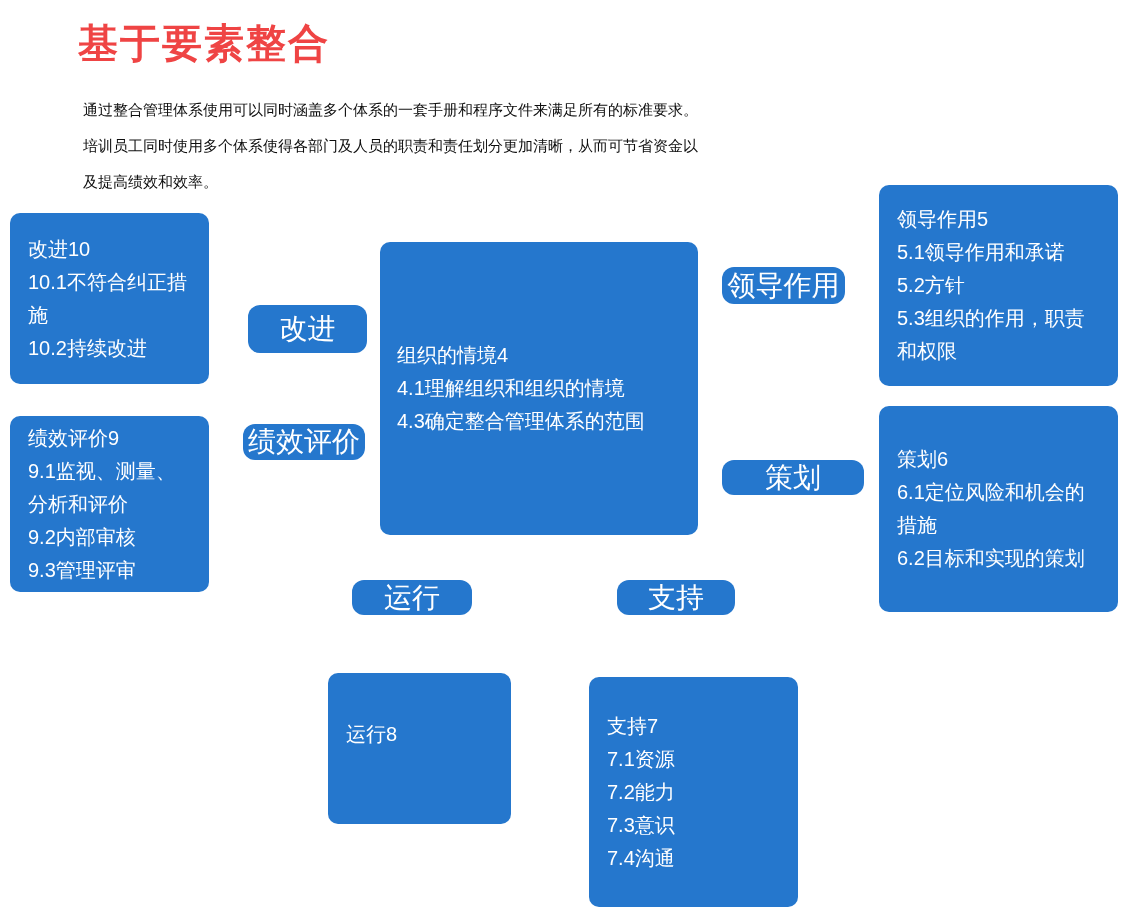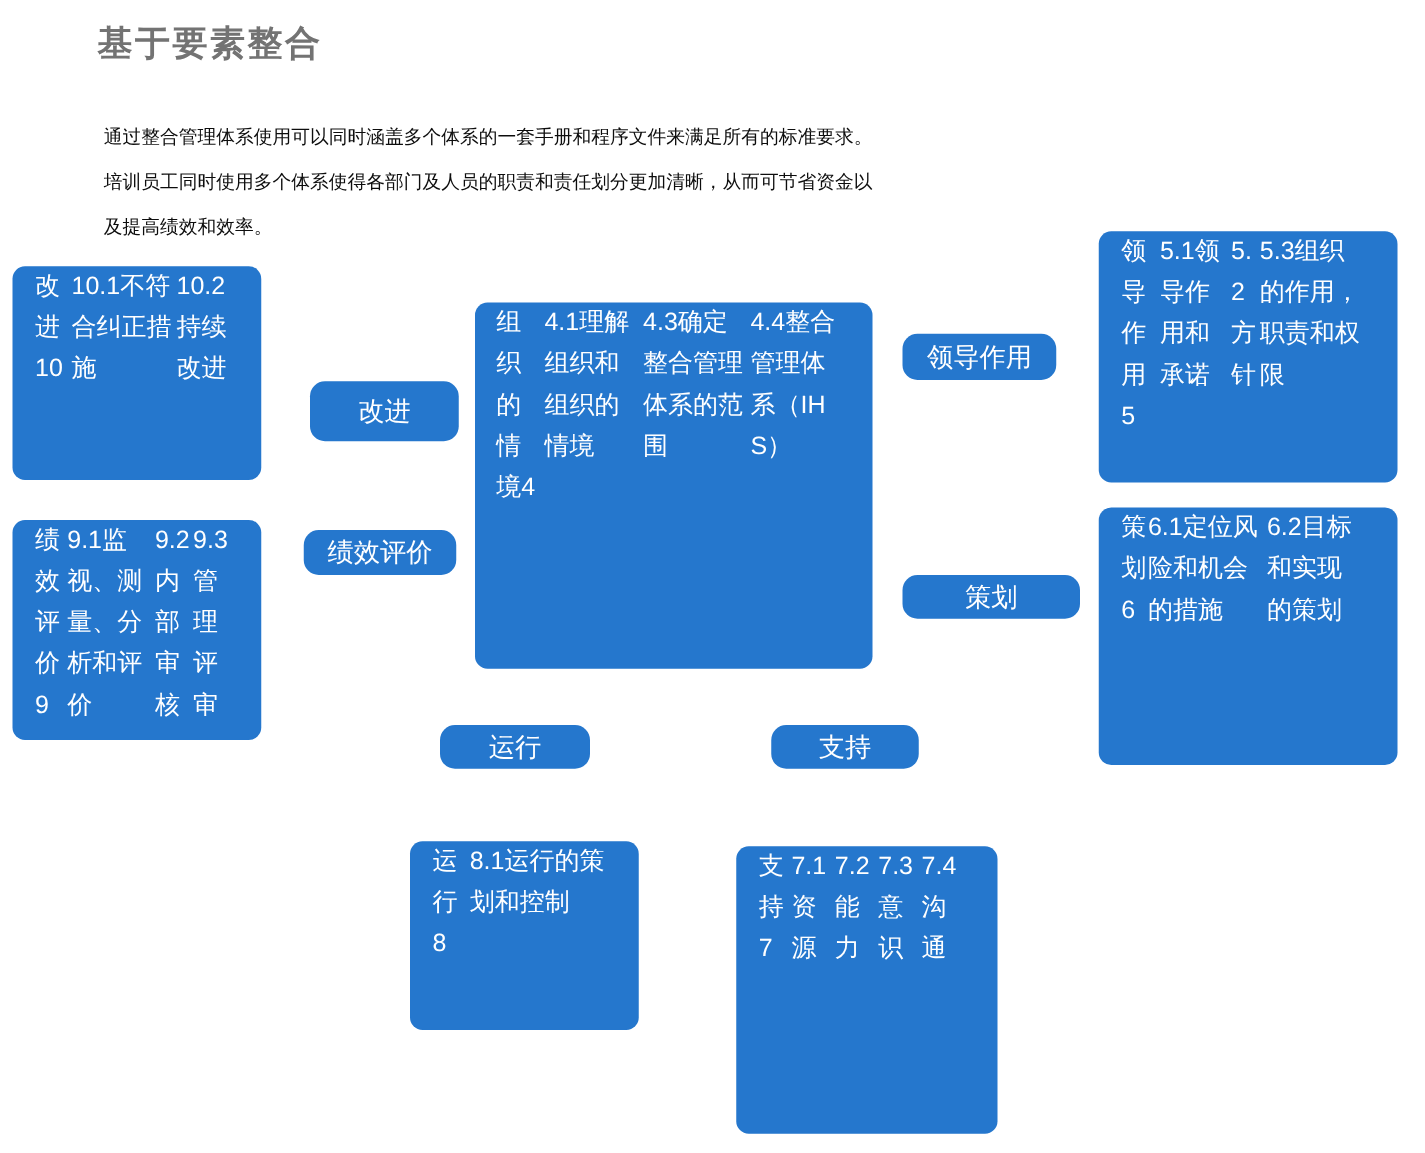--- a/index.html
+++ b/index.html
@@ -16,24 +16,24 @@
   #stage {
     position: relative;
     width: 1140px;
     height: 922px;
     background: #ffffff;
   }
   .page-title {
     position: absolute;
     left: 78px;
     top: 16px;
-    font-size: 28px;
+    font-size: 40px;
     font-weight: 700;
     letter-spacing: 2px;
-    color: #737373;
+    color: #ef4444;
     white-space: nowrap;
   }
   .intro {
     position: absolute;
     left: 83px;
     top: 92px;
     width: 1010px;
     font-size: 15px;
     line-height: 36px;
     color: #0d0d0d;
@@ -43,33 +43,33 @@
   }
   .node {
     position: absolute;
     box-sizing: border-box;
     background: #2577cd;
     color: #ffffff;
     border-radius: 10px;
     font-size: 20px;
     line-height: 33px;
     display: flex;
-    flex-direction: row;
+    flex-direction: column;
     justify-content: center;
   }
   .node .line {
     word-break: break-all;
   }
   .pill {
     position: absolute;
     box-sizing: border-box;
     background: #2577cd;
     color: #ffffff;
     border-radius: 12px;
-    font-size: 21px;
+    font-size: 28px;
     display: flex;
     align-items: center;
     justify-content: center;
     white-space: nowrap;
   }
 </style>
 </head>
 <body>
 
 <div id="stage">
@@ -92,39 +92,37 @@
     <div class="line">绩效评价9</div>
     <div class="line">9.1监视、测量、分析和评价</div>
     <div class="line">9.2内部审核</div>
     <div class="line">9.3管理评审</div>
   </div>
 
   <div class="node" style="left:380px; top:242px; width:318px; height:293px; padding:0 21px 0 17px;">
     <div class="line">组织的情境4</div>
     <div class="line">4.1理解组织和组织的情境</div>
     <div class="line">4.3确定整合管理体系的范围</div>
-    <div class="line">4.4整合管理体系（IHS）</div>
   </div>
 
   <div class="node" style="left:879px; top:185px; width:239px; height:201px; padding:0 26px 0 18px;">
     <div class="line">领导作用5</div>
     <div class="line">5.1领导作用和承诺</div>
     <div class="line">5.2方针</div>
     <div class="line">5.3组织的作用，职责和权限</div>
   </div>
 
   <div class="node" style="left:879px; top:406px; width:239px; height:206px; padding:0 26px 0 18px;">
     <div class="line">策划6</div>
     <div class="line">6.1定位风险和机会的措施</div>
     <div class="line">6.2目标和实现的策划</div>
   </div>
 
   <div class="node" style="left:328px; top:673px; width:183px; height:151px; padding:0 26px 28px 18px;">
     <div class="line">运行8</div>
-    <div class="line">8.1运行的策划和控制</div>
   </div>
 
   <div class="node" style="left:589px; top:677px; width:209px; height:230px; padding:0 26px 0 18px;">
     <div class="line">支持7</div>
     <div class="line">7.1资源</div>
     <div class="line">7.2能力</div>
     <div class="line">7.3意识</div>
     <div class="line">7.4沟通</div>
   </div>
 

